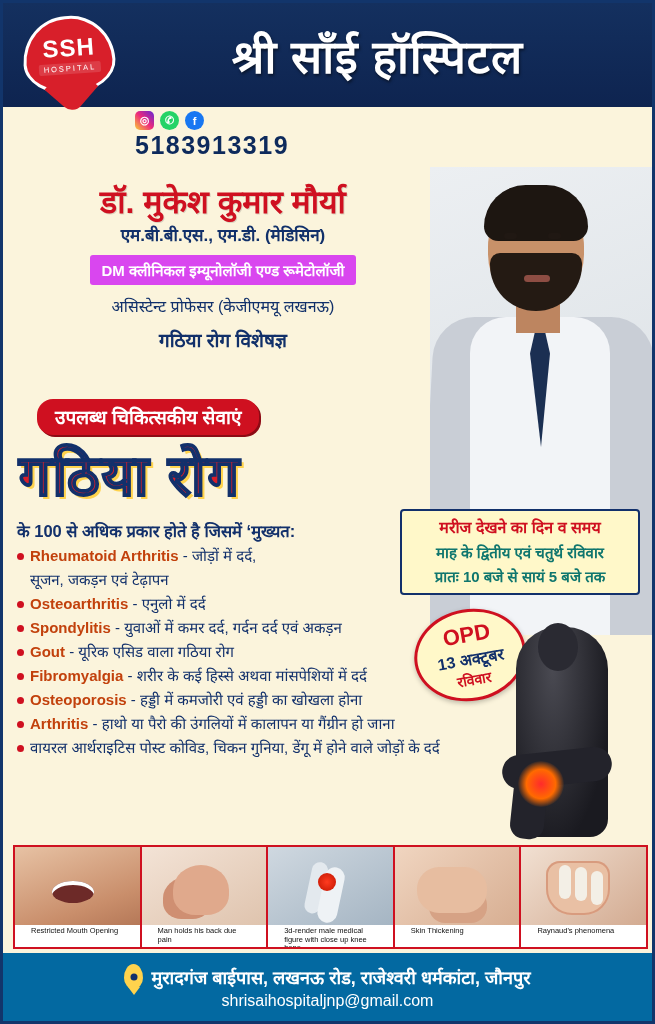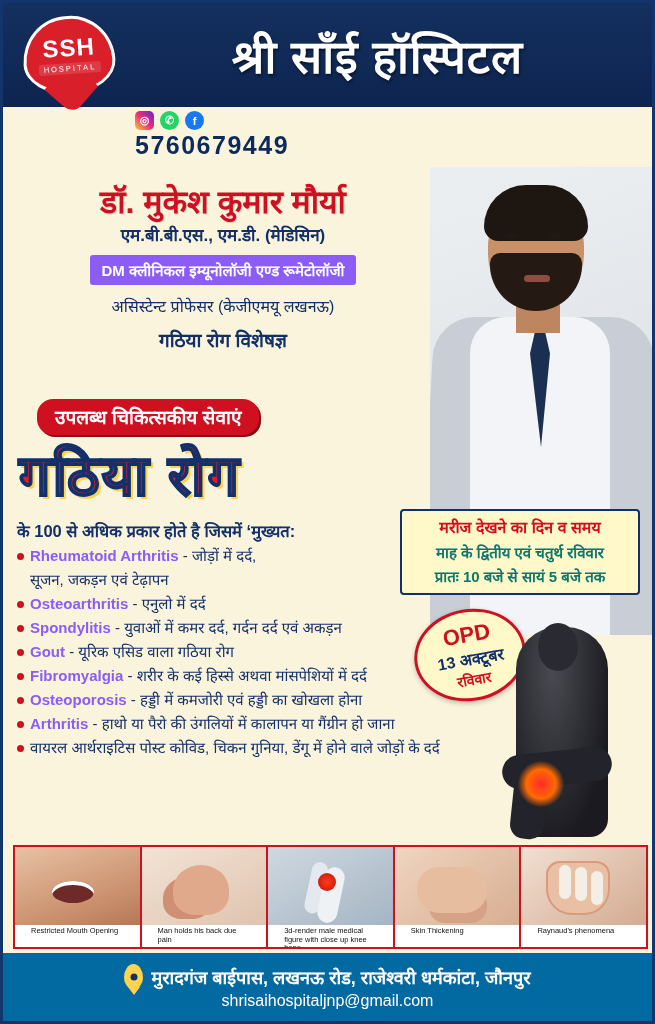--- a/index.html
+++ b/index.html
@@ -146,21 +146,21 @@
   .doc-info { position: absolute; left: 0; top: 176px; width: 440px; text-align: center; }
   .doc-name {
     color: #cf1020; font-size: 32px; font-weight: bold;
     text-shadow: 1px 1px 0 #00000022;
   }
   .doc-qual {
     color: #11306a; font-size: 17px; margin-top: 1px; font-weight: bold;
   }
   .doc-dm {
     display: inline-block; margin-top: 9px;
-    background: #8b5cf6; color: #fff;
+    background: #d946ef; color: #fff;
     font-size: 15px; font-weight: bold;
     padding: 5px 12px; border-radius: 3px;
   }
   .doc-asst { color: #11306a; font-size: 16px; margin-top: 10px; }
   .doc-spec { color: #11306a; font-size: 19px; font-weight: bold; margin-top: 10px; }
 
   
   .serv-banner {
     position: absolute; left: 34px; top: 396px;
     background: #cf1020; color: #fff;
@@ -214,21 +214,21 @@
   .disease-list {
     position: absolute; left: 14px; top: 543px;
     width: 500px;
   }
   .d-item { display: flex; align-items: flex-start; margin-bottom: 4.5px; }
   .d-bullet {
     width: 7px; height: 7px; border-radius: 50%;
     background: #cf1020; margin: 7px 6px 0 0; flex: none;
   }
   .d-text { font-size: 15px; line-height: 1.3; color: #12306b; }
-  .d-text .en { color: #8b5cf6; font-weight: bold; }
+  .d-text .en { color: #c2410c; font-weight: bold; }
   .d-sub {
     font-size: 15px; color: #12306b; margin: 0 0 4px 13px; line-height: 1.3;
   }
 
   
   .figure-box {
     position: absolute; right: 4px; top: 620px;
     width: 176px; height: 216px;
   }
   .fig-body {
@@ -368,21 +368,21 @@
     </div>
     <div class="hosp-name">श्री साँई हॉस्पिटल</div>
   </div>
 
   <div class="social-strip">
     <div class="social-icons">
       <div class="sicon ig">◎</div>
       <div class="sicon wa">✆</div>
       <div class="sicon fb">f</div>
     </div>
-    <div class="phone">5760679449</div>
+    <div class="phone">5183913319</div>
   </div>
 
   <div class="doctor-photo">
     <div class="doc-bg"></div>
     <div class="doc-coat-l"></div>
     <div class="doc-coat-r"></div>
     <div class="doc-shirt"></div>
     <div class="doc-tie"></div>
     <div class="doc-neck"></div>
     <div class="doc-head"></div>

